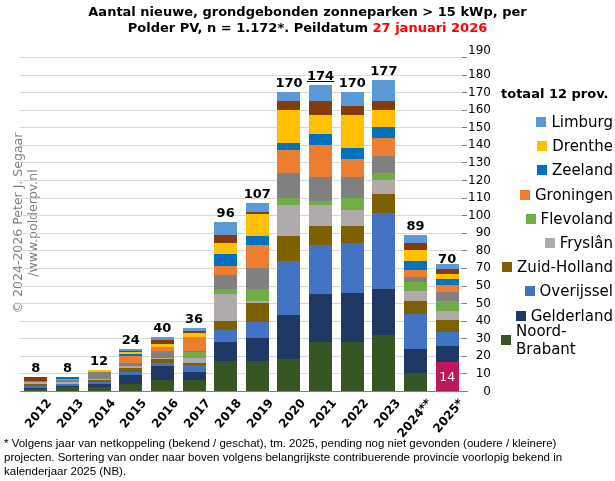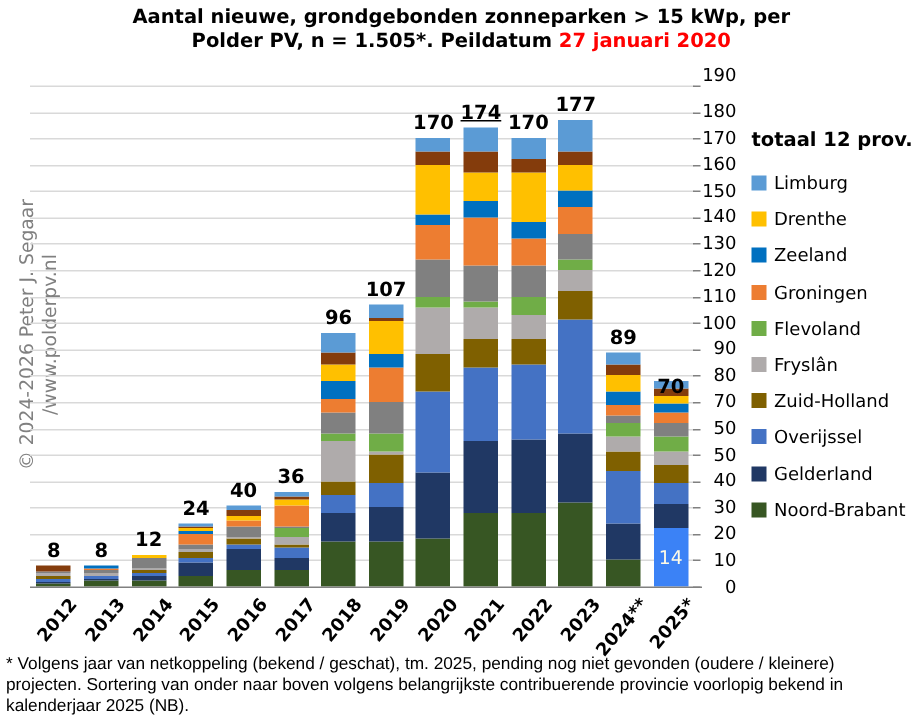--- a/index.html
+++ b/index.html
@@ -28,35 +28,35 @@
     position:absolute;left:0;right:0;top:50%;transform:translateY(-52%);
     text-align:center;color:#fffbe6;font-size:12.5px;font-weight:normal;
   }
   .total-label{position:absolute;text-align:center;font-weight:bold;font-size:13px;color:#000;}
   .xcat{
     position:absolute;top:396px;white-space:nowrap;font-size:12px;font-weight:bold;color:#000;
     transform-origin:top right;transform:rotate(-50deg);
   }
   #legend{position:absolute;left:501px;top:86px;width:112px;}
   .legend-header{font-weight:bold;font-size:13px;color:#000;margin-bottom:9px;}
-  .legend-item{display:flex;align-items:center;height:24.2px;font-size:12px;color:#000;}
+  .legend-item{display:flex;align-items:center;height:24.2px;font-size:15px;color:#000;justify-content:flex-end;}
   .swatch{width:10px;height:10px;margin-right:5px;flex-shrink:0;}
   #footnote{
     position:absolute;left:4px;top:436px;width:604px;
     font-family:"Liberation Sans",sans-serif;font-size:11.5px;line-height:14px;color:#000;
   }
 </style>
 </head>
 <body>
 
 <div id="canvas">
 
   <div class="title">
     <div>Aantal nieuwe, grondgebonden zonneparken &gt; 15 kWp, per</div>
-    <div><span>Polder PV, n = 1.505*. Peildatum </span><span class="hl" style="color: rgb(255, 0, 0);">27 januari 2020</span></div>
+    <div><span>Polder PV, n = 1.172*. Peildatum </span><span class="hl" style="color: rgb(255, 0, 0);">27 januari 2026</span></div>
   </div>
 
   <div id="watermark">
     <div>© 2024-2026  Peter J. Segaar</div>
     <div>/www.polderpv.nl</div>
   </div>
 
   <div id="plot">
       <div class="gridline" style="top: 316.421px;"></div>
       <div class="gridline" style="top: 298.842px;"></div>
@@ -247,21 +247,21 @@
         <div class="seg" style="height: 8.79px; background: rgb(112, 173, 71);"></div>
         <div class="seg" style="height: 5.27px; background: rgb(128, 128, 128);"></div>
         <div class="seg" style="height: 7.03px; background: rgb(237, 125, 49);"></div>
         <div class="seg" style="height: 8.79px; background: rgb(0, 112, 192);"></div>
         <div class="seg" style="height: 10.55px; background: rgb(255, 192, 0);"></div>
         <div class="seg" style="height: 7.03px; background: rgb(132, 60, 12);"></div>
         <div class="seg" style="height: 8.79px; background: rgb(91, 155, 213);"></div>
       </div>
       <div class="total-label" style="left: 374.714px; width: 41.6429px; bottom: 158.453px;">89</div>
       <div class="bar" style="left: 415.679px; width: 23px;">
-        <div class="seg" style="height: 39px; background: #3b82f6;">
+        <div class="seg" style="height: 29px; background: #be185d;">
           <div class="seg-label">14</div>
         </div>
         <div class="seg" style="height: 15.82px; background: rgb(32, 56, 100);"></div>
         <div class="seg" style="height: 14.06px; background: rgb(68, 114, 196);"></div>
         <div class="seg" style="height: 12.31px; background: rgb(127, 96, 0);"></div>
         <div class="seg" style="height: 8.79px; background: rgb(175, 171, 171);"></div>
         <div class="seg" style="height: 10.55px; background: rgb(112, 173, 71);"></div>
         <div class="seg" style="height: 8.79px; background: rgb(128, 128, 128);"></div>
         <div class="seg" style="height: 7.03px; background: rgb(237, 125, 49);"></div>
         <div class="seg" style="height: 5.27px; background: rgb(0, 112, 192);"></div>

